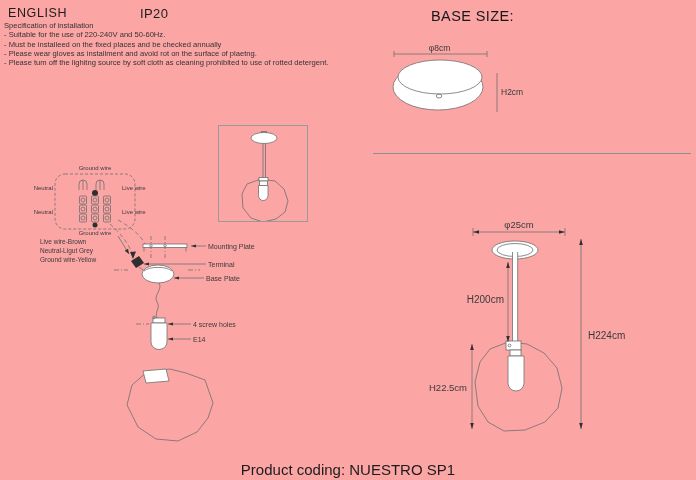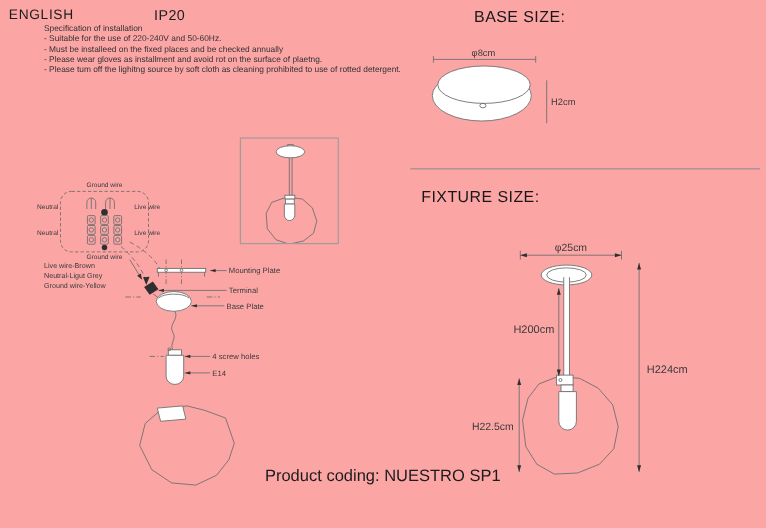--- a/index.html
+++ b/index.html
@@ -1,26 +1,26 @@
 <!DOCTYPE html>
 <html><head>
 <meta charset="utf-8">
 <style>
   html,body{margin:0;padding:0;background:#fff;}
   .page{position:relative;width:696px;height:480px;background:#fca5a5;
         font-family:"Liberation Sans",sans-serif;color:#2e2e2e;overflow:hidden;}
   .abs{position:absolute;}
   .hdr-lang{left:8px;top:6px;font-size:12.5px;letter-spacing:.6px;color:#1d1d1d;}
   .hdr-ip{left:102px;top:6px;font-size:13px;letter-spacing:.4px;color:#1d1d1d;margin-left:38px;}
-  .spec{left:4px;top:21px;width:384px;font-size:7.6px;line-height:9.3px;color:#333;margin-left:36px;}
+  .spec{left:4px;top:21px;width:384px;font-size:7.6px;line-height:9.3px;color:#333;}
   .sec-title{font-size:14.5px;color:#181818;letter-spacing:.4px;}
   .base-title{left:383px;top:8px;margin-left:48px;}
   .fix-title{left:383px;top:172px;}
   .divider{left:373px;top:153px;width:318px;height:1px;background:#8f8f8f;}
-  .footer{left:0;top:424px;width:696px;text-align:center;font-size:15px;color:#1c1c1c;}
+  .footer{left:0;top:461px;width:696px;text-align:center;font-size:15px;color:#1c1c1c;}
   .inset{left:218px;top:125px;width:90px;height:97px;border:1px solid #9a9a9a;box-sizing:border-box;}
   svg{display:block;}
   svg text{font-family:"Liberation Sans",sans-serif;fill:#3a3a3a;}
   .ln{stroke:#6e6e6e;stroke-width:.8;fill:none;}
   .lnw{stroke:#6e6e6e;stroke-width:.8;fill:#ffffff;}
   .dk{fill:#2f2f2f;stroke:none;}
   .t6{font-size:6px;}
   .t65{font-size:6.5px;}
   .t7{font-size:7px;}
   .t85{font-size:8.5px;}
@@ -161,21 +161,20 @@
       <ellipse class="lnw" cx="52" cy="42" rx="42" ry="17"></ellipse>
       <ellipse class="ln" cx="51" cy="61" rx="2.8" ry="2"></ellipse>
     </g>
     <line class="ln" x1="109" y1="38" x2="109" y2="77"></line>
     <text class="t85" x="51.5" y="15.5" text-anchor="middle">φ8cm</text>
     <text class="t85" x="113" y="60">H2cm</text>
   </svg>
 
   <div class="abs divider"></div>
 
-  <div class="abs sec-title fix-title">FIXTURE SIZE:</div>
   <svg class="abs" style="left:420px;top:210px;" width="250" height="232" viewBox="0 0 250 232">
     <g>
       <line class="ln" x1="53" y1="22" x2="145" y2="22"></line>
       <path class="ln" d="M53,18 v8 M145,18 v8"></path>
       <polygon class="dk" points="53,22 59,20.2 59,23.8"></polygon>
       <polygon class="dk" points="145,22 139,20.2 139,23.8"></polygon>
     </g>
     <g>
       <ellipse class="lnw" cx="95" cy="40" rx="23" ry="9"></ellipse>
       <ellipse class="lnw" cx="95" cy="40" rx="18" ry="6.5"></ellipse>

